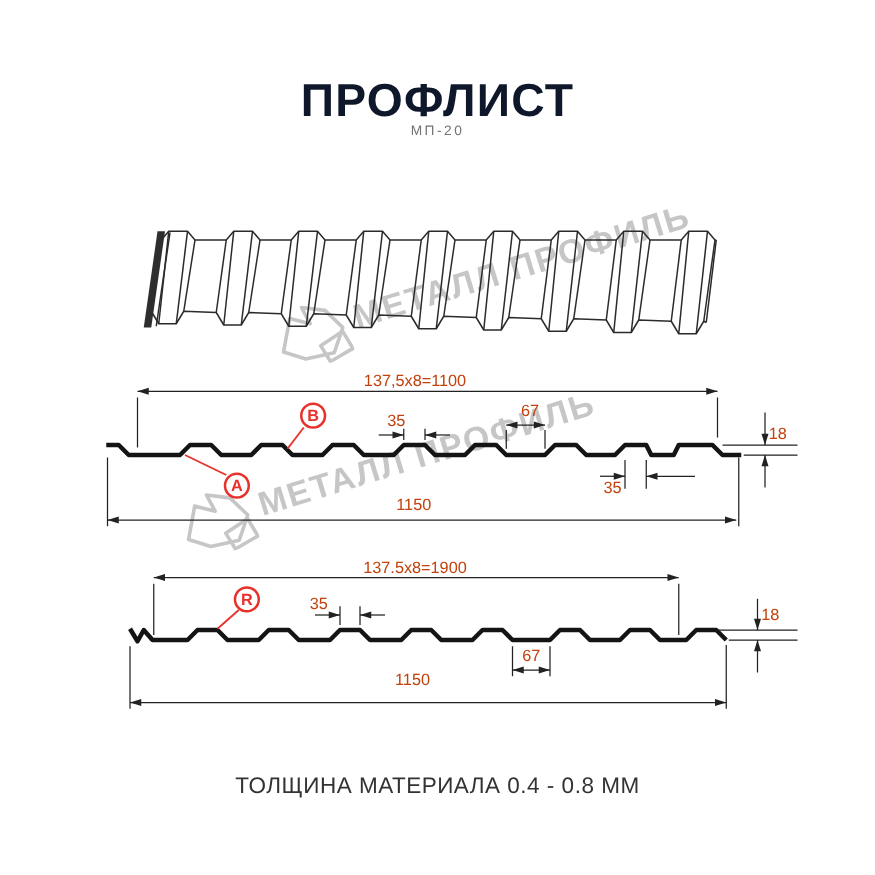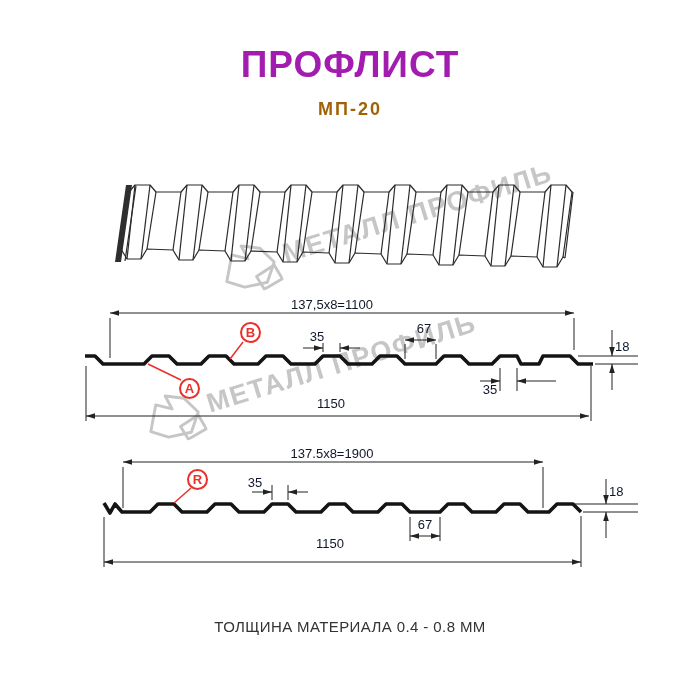--- a/index.html
+++ b/index.html
@@ -1,26 +1,26 @@
 <!DOCTYPE html>
 <html><head>
 <meta charset="utf-8">
 <style>
   html,body{margin:0;padding:0;background:#ffffff;}
   body{width:700px;height:700px;position:relative;overflow:hidden;
        font-family:"Liberation Sans",sans-serif;}
   .abs{position:absolute;}
   .z3{z-index:3;}
-  .title{top:44px;left:50%;transform:translateX(-50%);font-size:37px;font-weight:800;
-         letter-spacing:1px;color:#a21caf;white-space:nowrap;}
-  .subtitle{top:99px;left:50%;transform:translateX(-50%);font-size:18px;font-weight:700;
-            letter-spacing:2px;color:#a16207;white-space:nowrap;}
-  .footer{top:618px;left:50%;transform:translateX(-50%);font-size:15px;font-weight:500;
+  .title{top:60px;left:50%;transform:translateX(-50%);font-size:37px;font-weight:800;
+         letter-spacing:1px;color:#0f172a;white-space:nowrap;}
+  .subtitle{top:99px;left:50%;transform:translateX(-50%);font-size:11px;font-weight:400;
+            letter-spacing:2px;color:#737373;white-space:nowrap;}
+  .footer{top:618px;left:50%;transform:translateX(-50%);font-size:18px;font-weight:500;
           letter-spacing:.4px;color:#333;white-space:nowrap;}
-  .dimtext{font-size:13px;color:#0f172a;white-space:nowrap;line-height:14px;}
+  .dimtext{font-size:13px;color:#c2410c;white-space:nowrap;line-height:14px;}
   .ctr{transform:translateX(-50%);}
   .rlabel{width:21px;height:21px;border:2px solid #e8312a;border-radius:50%;color:#e8312a;
           font-size:13px;font-weight:600;display:flex;align-items:center;justify-content:center;
           box-sizing:border-box;background:transparent;line-height:1;}
   .wm{display:flex;align-items:center;gap:7px;transform-origin:0 50%;
       transform:rotate(-17deg);color:#c6c6c6;z-index:1;}
   .wm-text{font-size:27px;font-weight:700;letter-spacing:1.5px;white-space:nowrap;
            position:relative;top:-3px;}
   svg.main{position:absolute;left:0;top:0;z-index:2;}
 </style>

